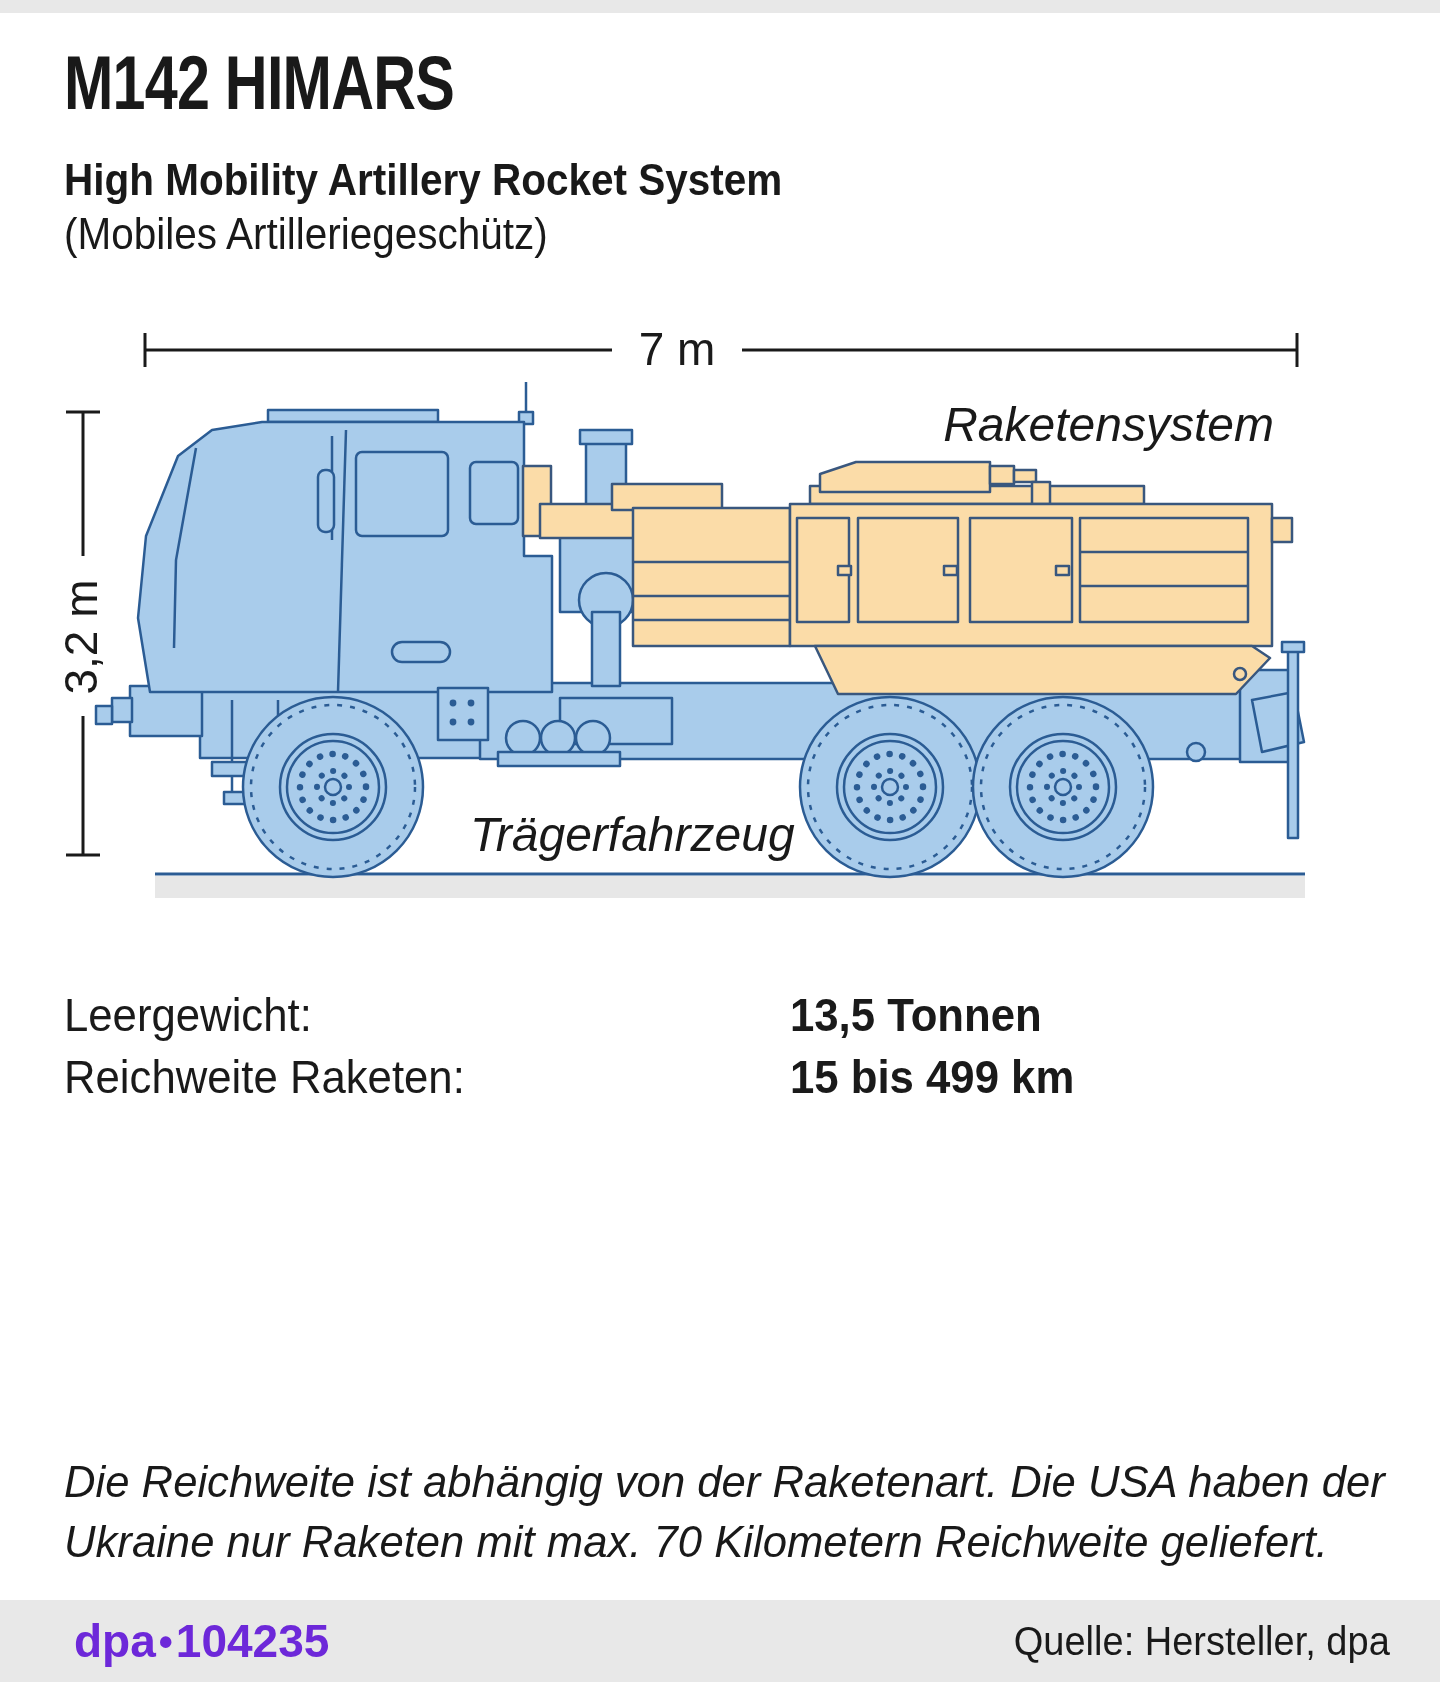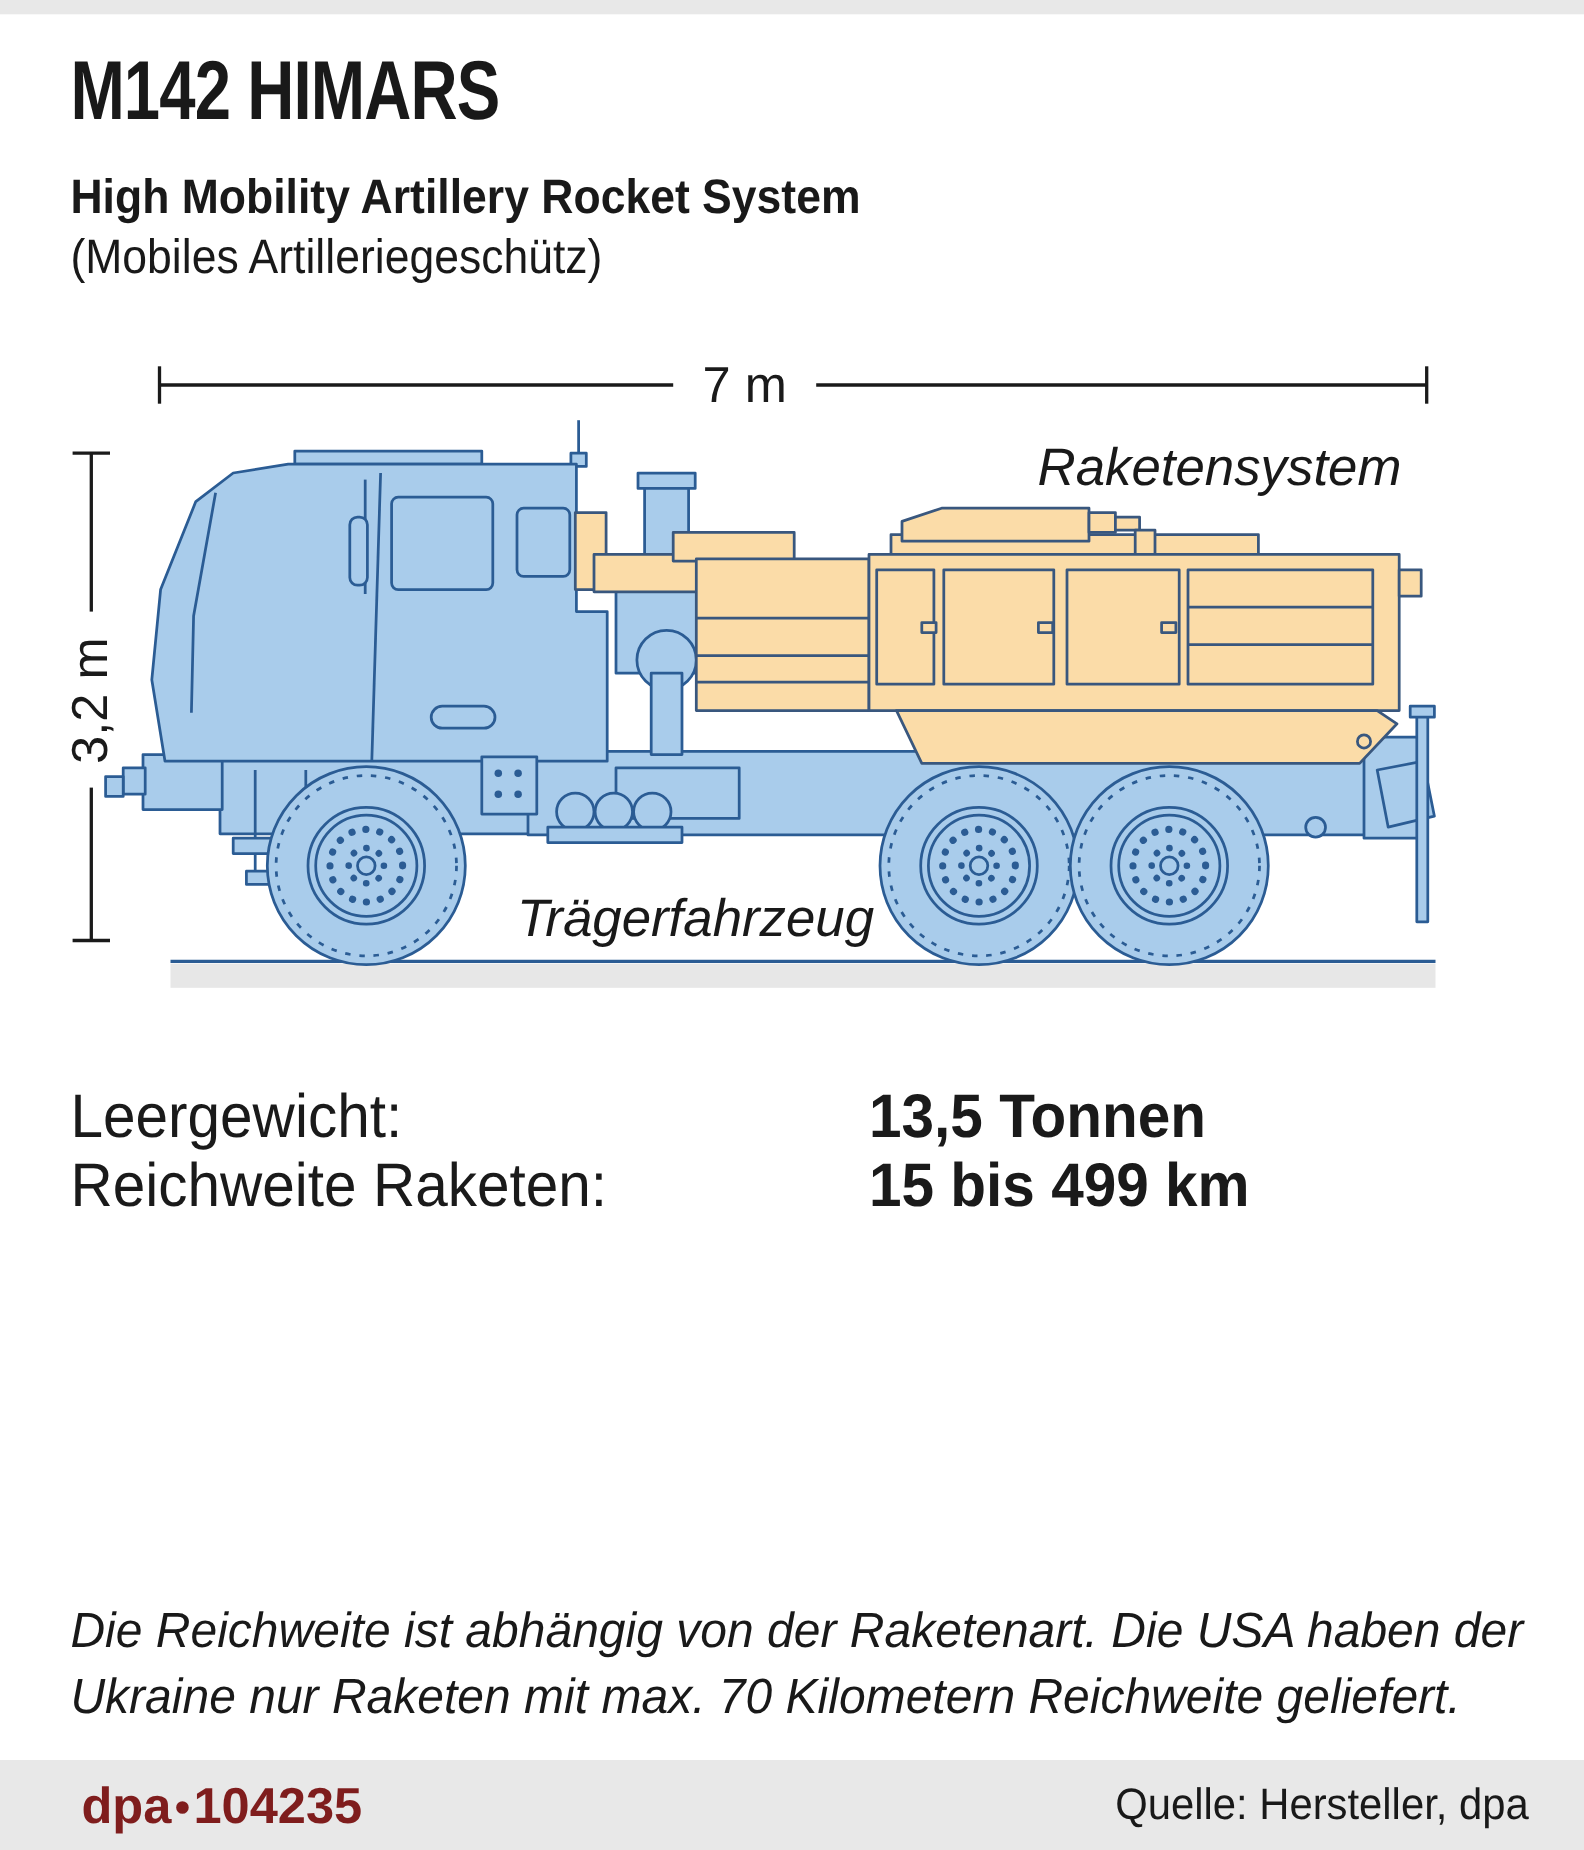--- a/index.html
+++ b/index.html
@@ -23,31 +23,31 @@
   }
   .diagram{position:absolute;left:0;top:300px;width:1440px;height:600px;}
   .dim-line{stroke:#1a1a1a;stroke-width:3;}
   .dim-text{font-size:46px;fill:#1a1a1a;}
   .dia-label{font-size:48px;font-style:italic;fill:#191919;}
   .veh{fill:#a9cceb;stroke:#2b5c94;stroke-width:2.5;stroke-linejoin:round;}
   .veh-l{fill:none;stroke:#2b5c94;stroke-width:2.5;}
   .pod{fill:#fbdca8;stroke:#39577e;stroke-width:2.5;stroke-linejoin:round;}
   .pod-l{fill:none;stroke:#39577e;stroke-width:2.5;}
   .specs{position:absolute;left:64px;top:984px;width:1320px;}
-  .srow{position:relative;height:62px;font-size:56px;line-height:62px;white-space:nowrap;}
+  .srow{position:relative;height:62px;font-size:46px;line-height:62px;white-space:nowrap;}
   .slabel{position:absolute;left:0;top:0;font-weight:normal;transform:scaleX(0.95);transform-origin:left top;}
   .svalue{position:absolute;left:726px;top:0;font-weight:bold;transform:scaleX(0.95);transform-origin:left top;}
   .note{
     position:absolute;left:64px;top:1452px;font-size:45px;line-height:60px;
     font-style:italic;white-space:nowrap;transform:scaleX(0.97);transform-origin:left top;color:#191919;
   }
   .footer{position:absolute;left:0;top:1600px;width:1440px;height:82px;background:#e8e8e8;}
   .brand{
     position:absolute;left:74px;top:0;height:82px;line-height:82px;
-    font-size:46px;font-weight:bold;letter-spacing:0px;white-space:nowrap;color:#7f1d1d;
+    font-size:46px;font-weight:bold;letter-spacing:0px;white-space:nowrap;color:#6d28d9;
   }
   .brand .dot{font-size:40px;padding:0 3px;vertical-align:1px;}
   .source{
     position:absolute;right:50px;top:0;height:82px;line-height:82px;
     font-size:40px;font-weight:normal;white-space:nowrap;transform:scaleX(0.95);transform-origin:right top;color:#191919;
   }
 </style>
 </head>
 <body>
 

